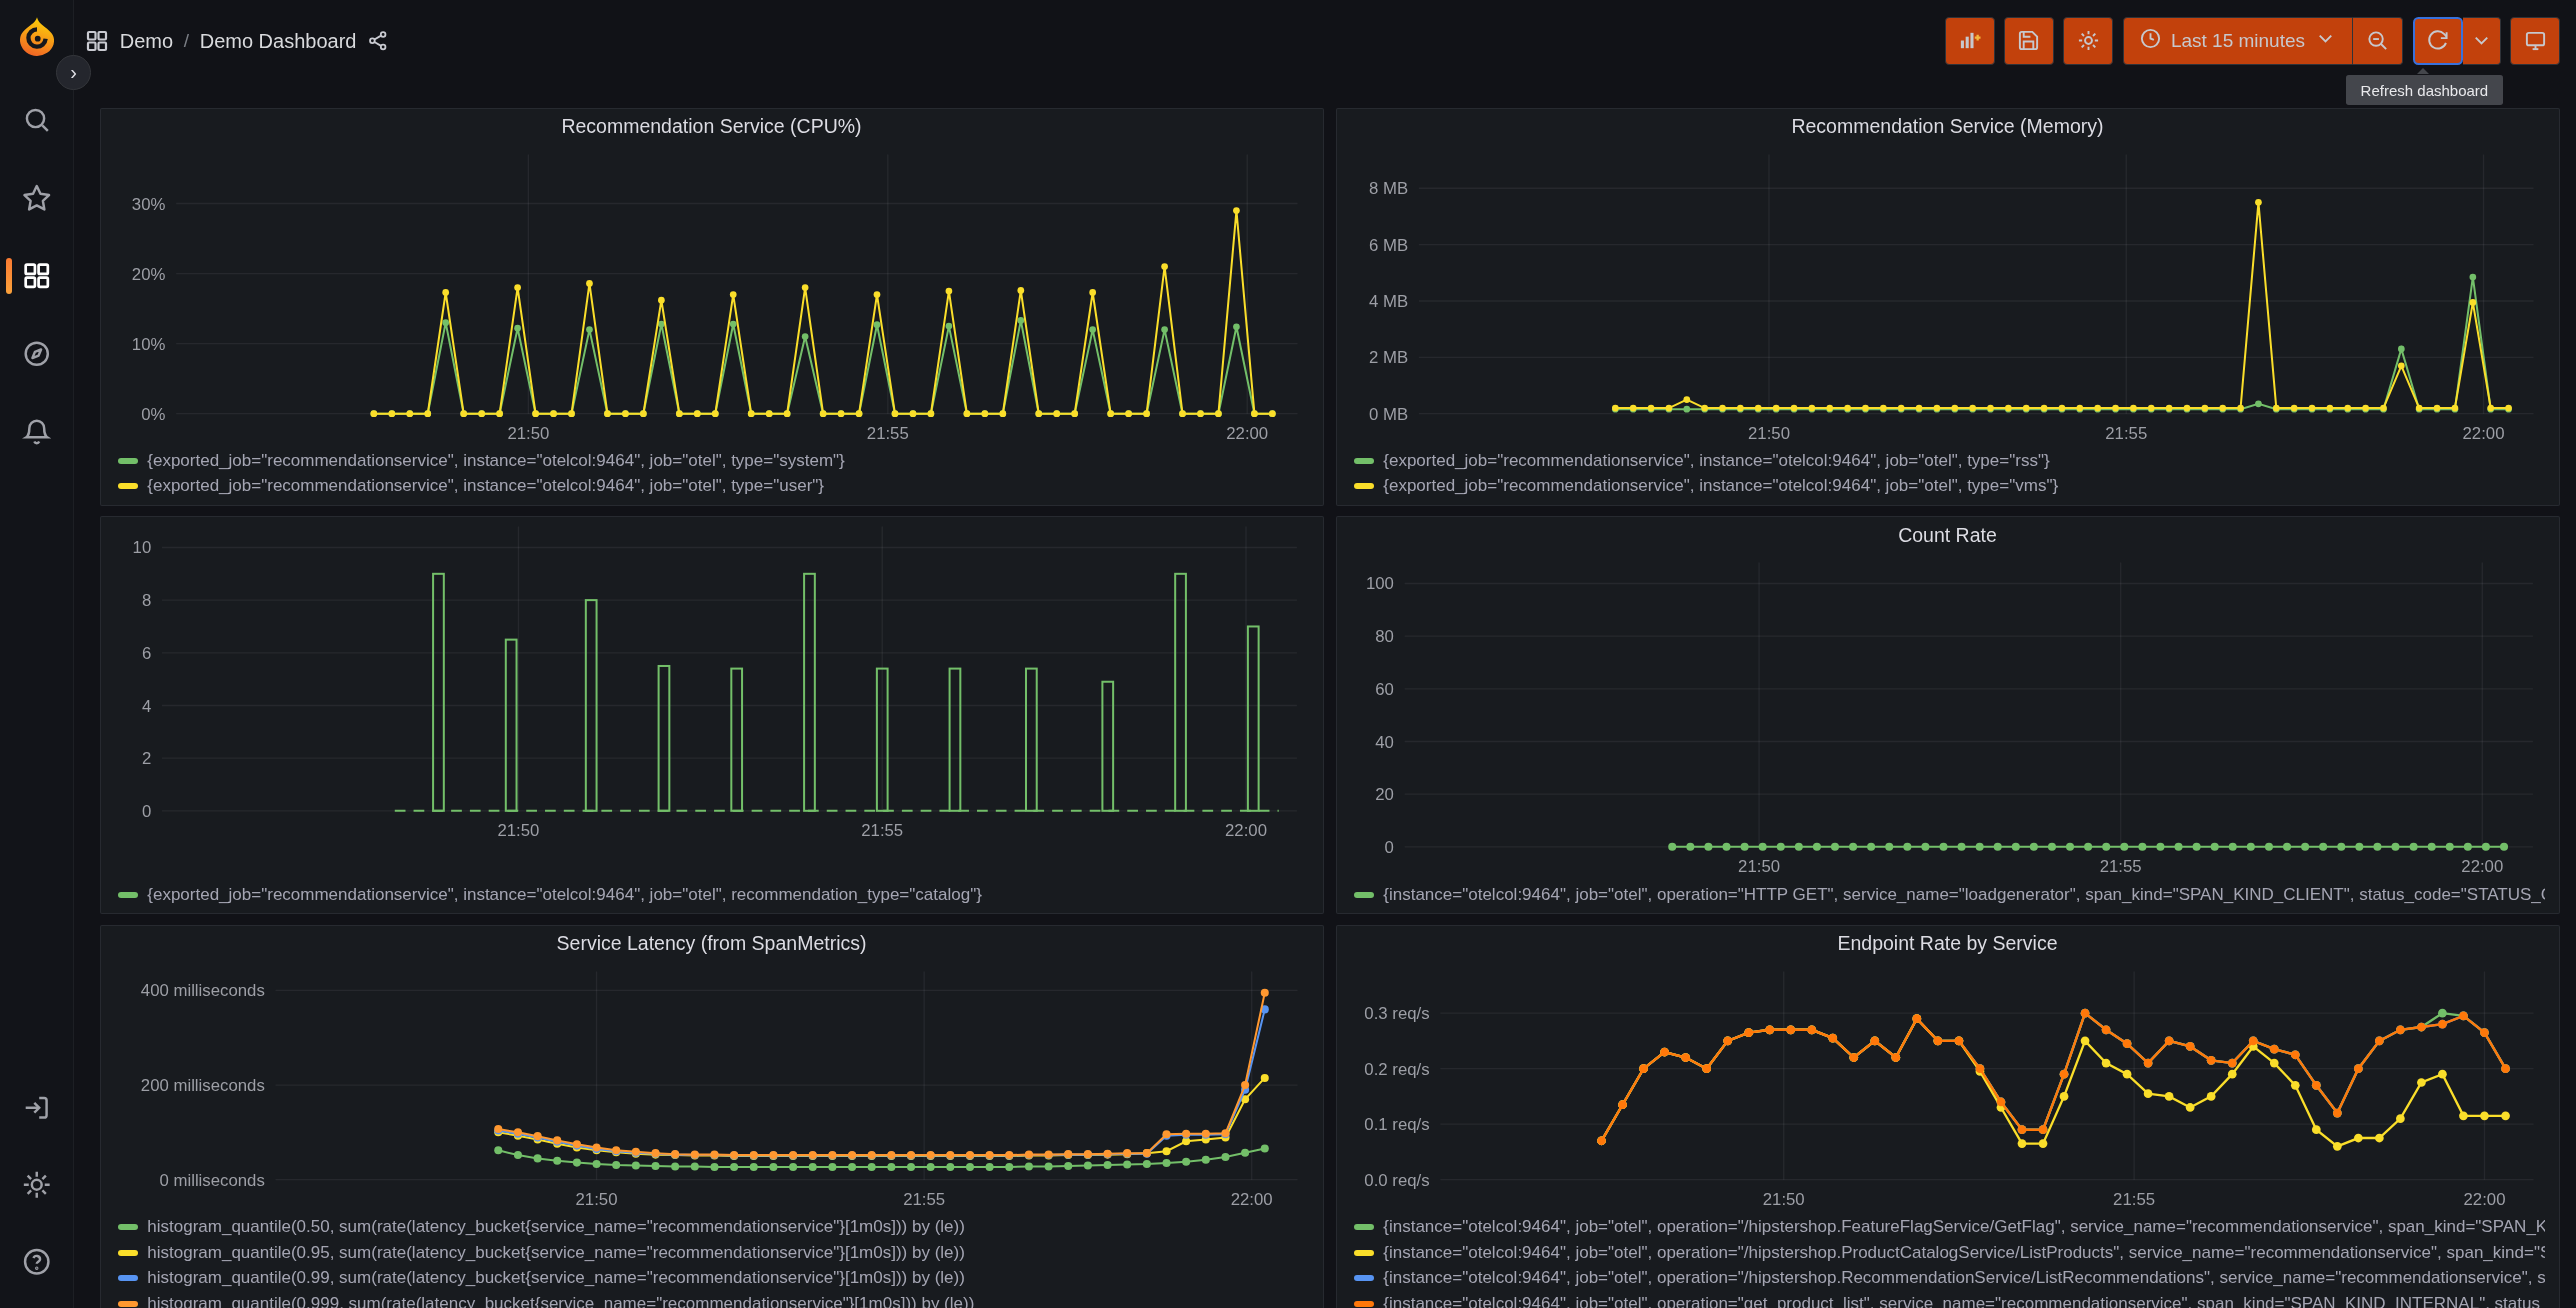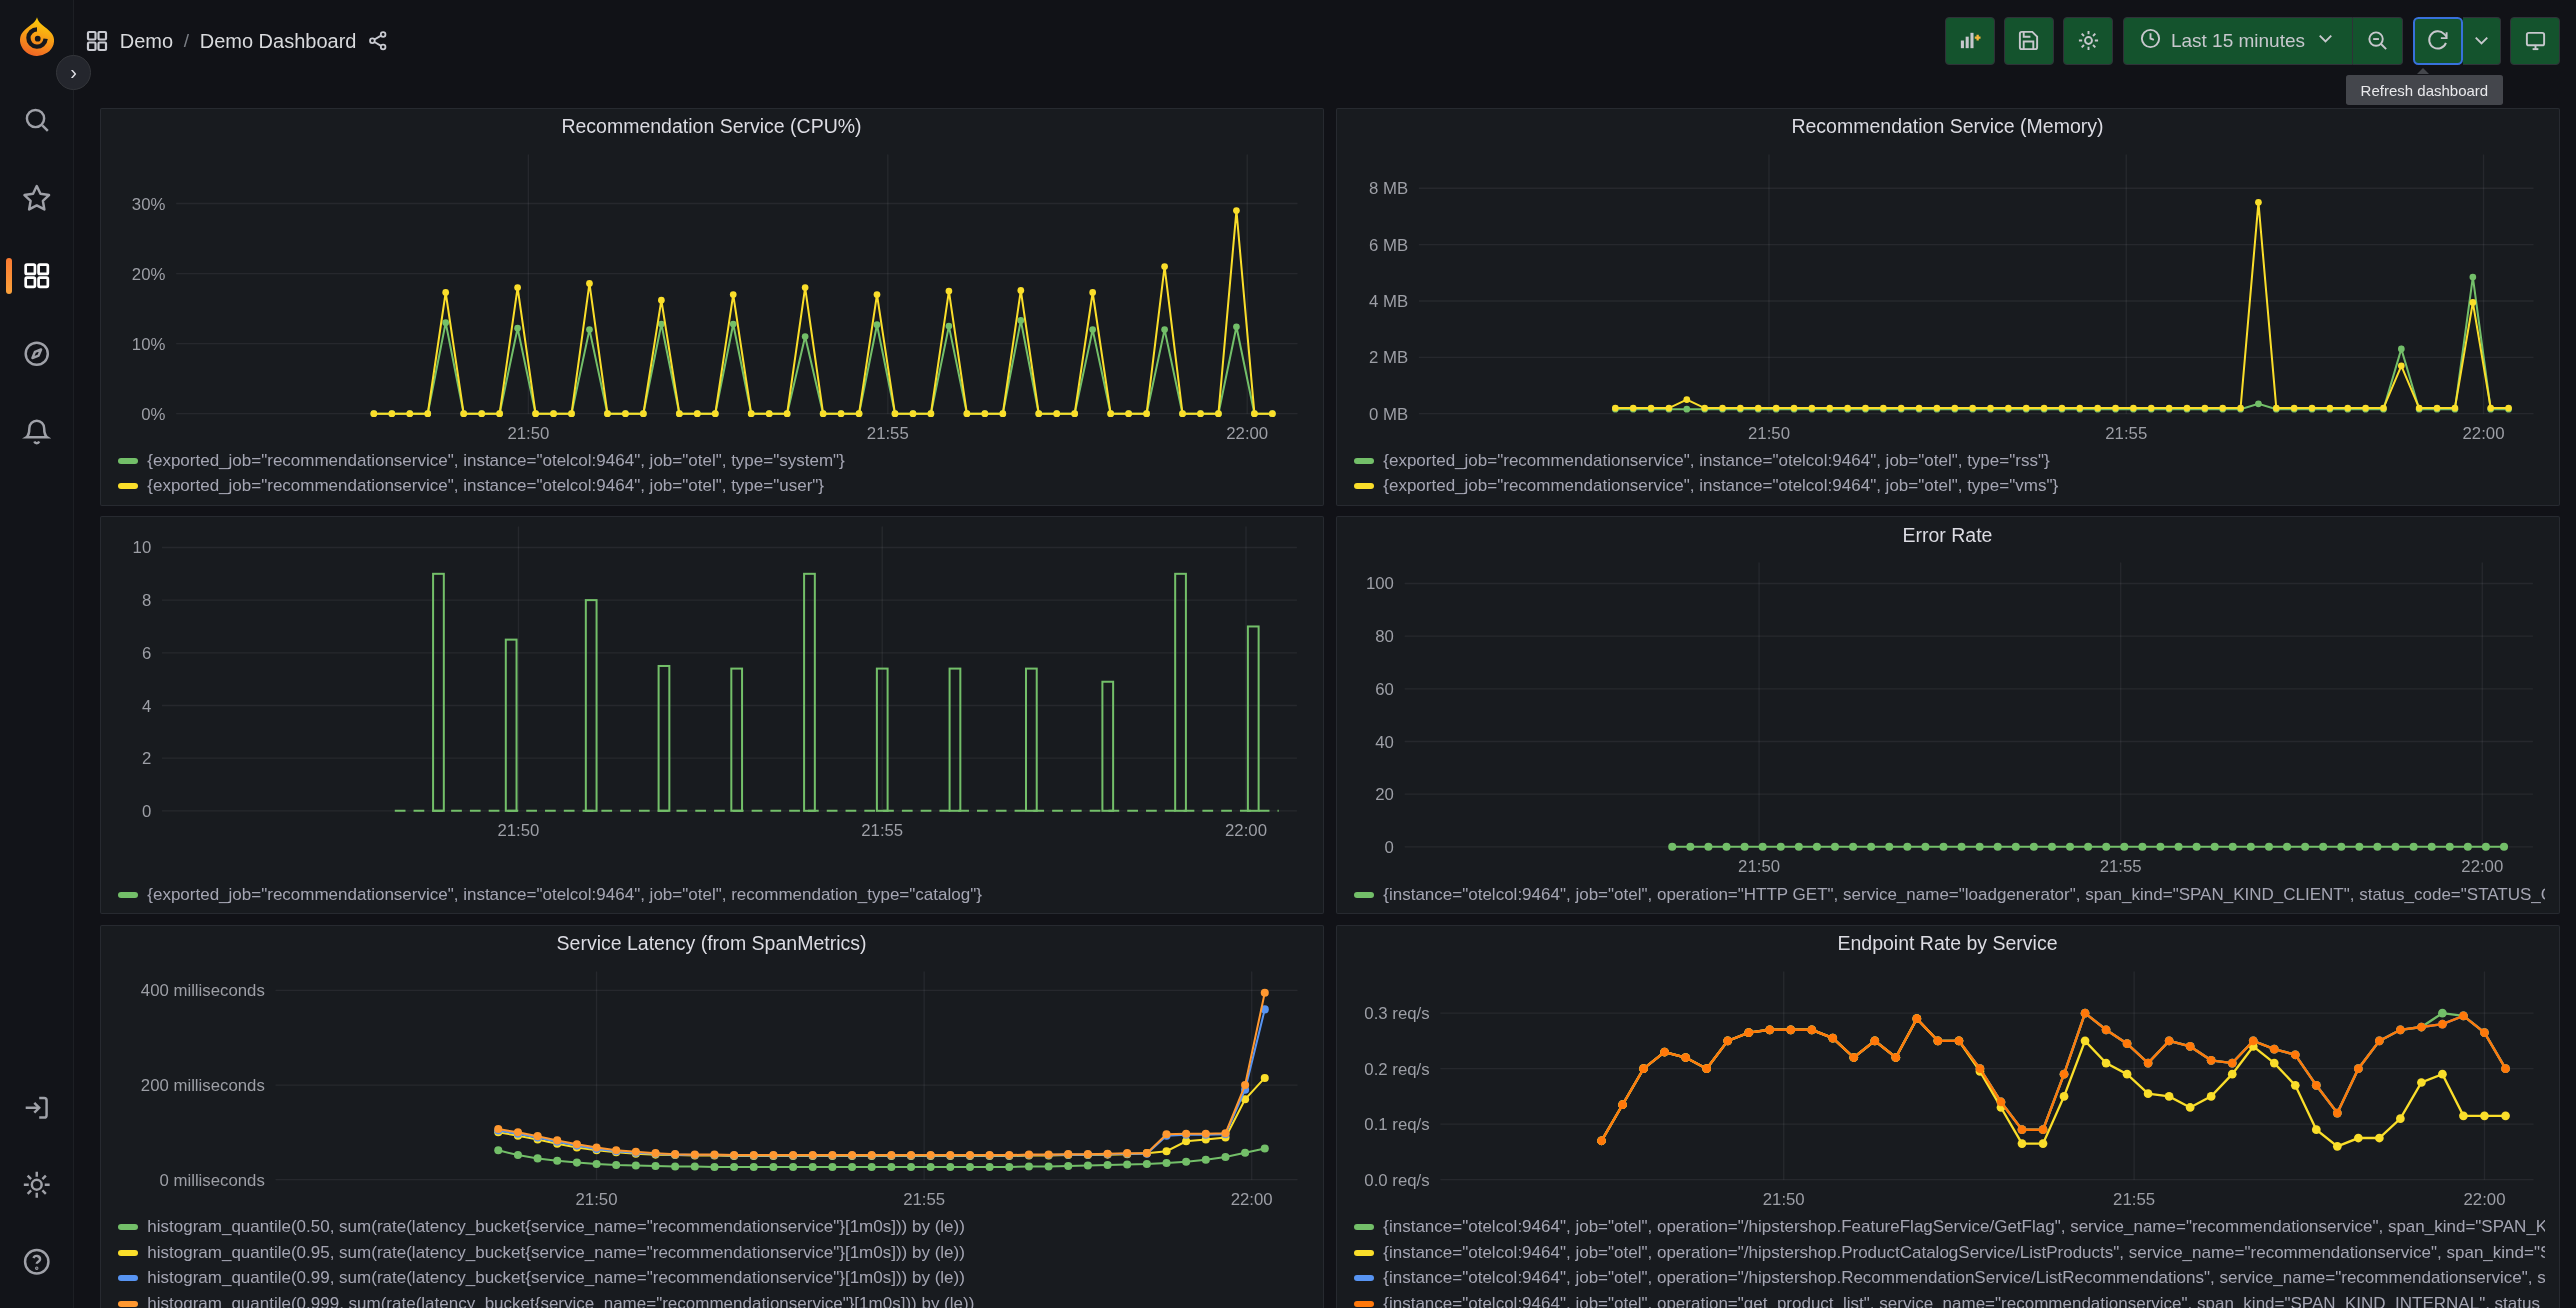--- a/index.html
+++ b/index.html
@@ -35,21 +35,21 @@
     position: absolute; left: 58px; top: 0; right: 0; height: 82px;
     display: flex; align-items: center; padding: 0 16px 0 27px; background: #111217;
   }
   .breadcrumb { display: flex; align-items: center; gap: 10.7px; font-size: 20px; color: #d9dadd; }
   .breadcrumb .crumb-icon { width: 24px; height: 24px; color: #c9cad1; }
   .breadcrumb .sep { color: #7b7e85; font-size: 19px; }
   .breadcrumb .share { width: 21.5px; height: 21.5px; color: #c9cad1; cursor: pointer; }
   .tb-right { margin-left: auto; display: flex; align-items: center; gap: 9.4px; }
   .iconbtn {
     height: 48px; min-width: 50px; display: flex; align-items: center; justify-content: center;
-    background: #14532d; border: 0.7px solid #2f3238; border-radius: 4px; color: #c7c8cd; cursor: pointer;
+    background: #c2410c; border: 0.7px solid #2f3238; border-radius: 4px; color: #c7c8cd; cursor: pointer;
   }
   .iconbtn svg { width: 23px; height: 23px; }
   .btn-group { display: flex; align-items: stretch; }
   .btn-group .iconbtn { border-radius: 0; border-left-width: 0; }
   .btn-group .iconbtn:first-child { border-radius: 4px 0 0 4px; border-left-width: 0.7px; }
   .btn-group .iconbtn:last-child { border-radius: 0 4px 4px 0; }
   .timebtn { padding: 0 14.8px; gap: 9.4px; font-size: 19px; color: #c7c8cd; }
   .refreshbtn { border: 2.7px solid #3871dc !important; border-radius: 5.4px !important; z-index: 2; }
   .caretbtn { min-width: 38px; }
   .tooltip {
@@ -588,21 +588,21 @@
         </svg></div>
     <ul class="legend">
         <li>
           <span class="swatch" style="background: rgb(115, 191, 105);"></span>
           <span class="lbl">{exported_job="recommendationservice", instance="otelcol:9464", job="otel", recommendation_type="catalog"}</span>
         </li>
       </ul>
   </section>
   <section class="panel">
     <header>
-        <h2>Error Rate</h2>
+        <h2>Count Rate</h2>
       </header>
     <div class="plot"><svg width="1206" height="326" viewBox="0 0 1796 486">
           <line x1="616.3205128205126" x2="616.3205128205126" y1="14" y2="438" stroke="rgba(204,204,220,0.08)" stroke-width="2"></line>
           <text x="616.3205128205126" y="476" text-anchor="middle" fill="#9d9fa6" font-size="25">21:50</text>
           <line x1="1155.4230769230767" x2="1155.4230769230767" y1="14" y2="438" stroke="rgba(204,204,220,0.08)" stroke-width="2"></line>
           <text x="1155.4230769230767" y="476" text-anchor="middle" fill="#9d9fa6" font-size="25">21:55</text>
           <line x1="1694.5256410256407" x2="1694.5256410256407" y1="14" y2="438" stroke="rgba(204,204,220,0.08)" stroke-width="2"></line>
           <text x="1694.5256410256407" y="476" text-anchor="middle" fill="#9d9fa6" font-size="25">22:00</text>
           <line x1="88" x2="1770" y1="438" y2="438" stroke="rgba(204,204,220,0.08)" stroke-width="2"></line>
           <text x="72" y="447" text-anchor="end" fill="#9d9fa6" font-size="25">0</text>

